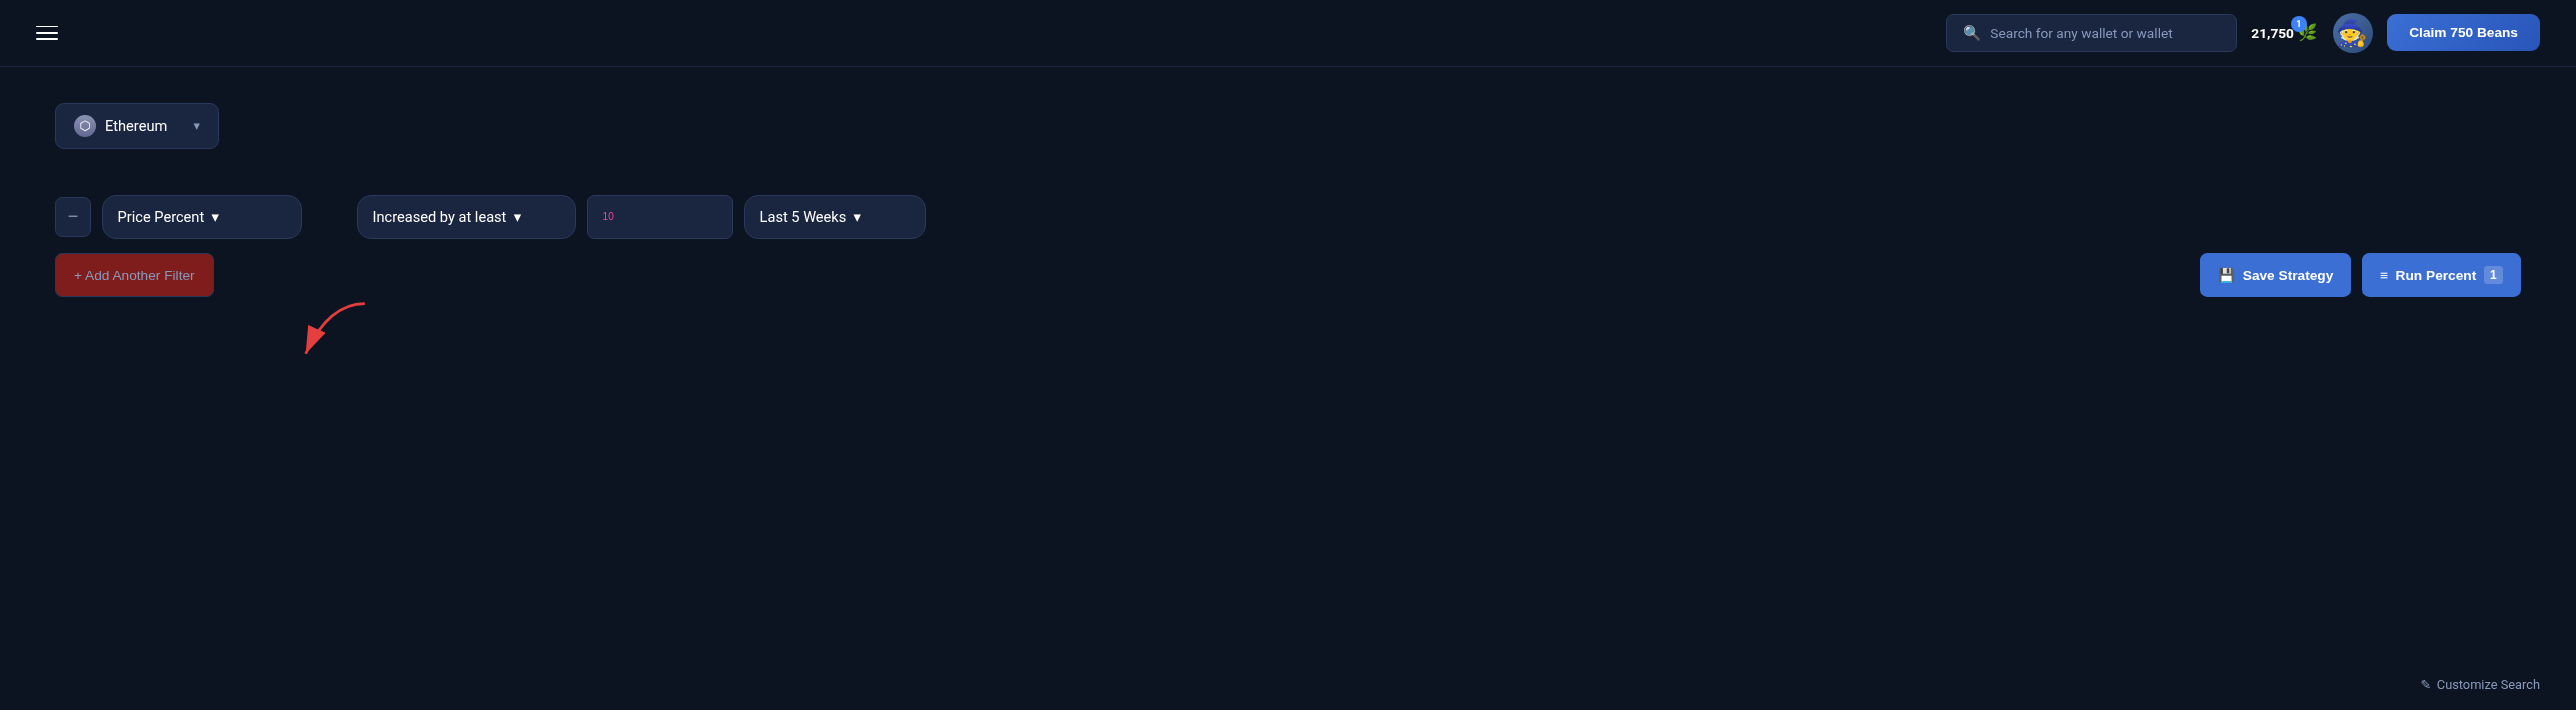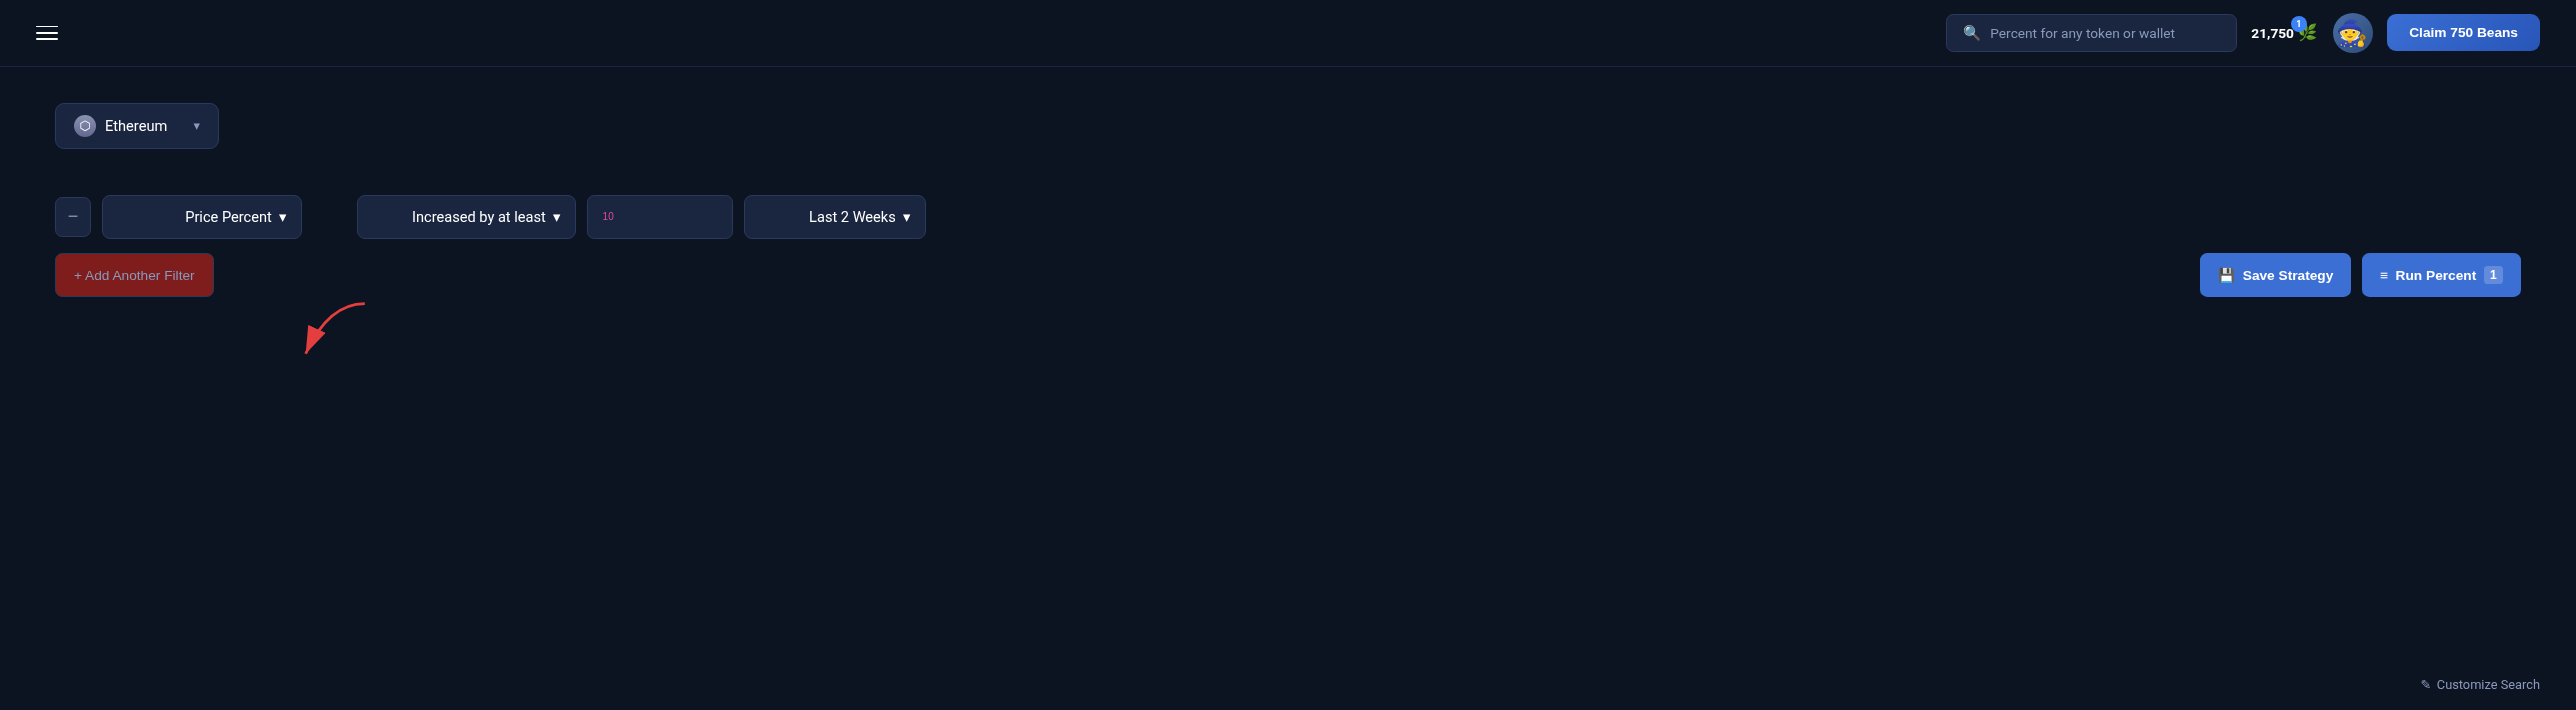--- a/index.html
+++ b/index.html
@@ -180,28 +180,28 @@
       align-items: center;
       justify-content: center;
       cursor: pointer;
       font-size: 18px;
       flex-shrink: 0;
     }
 
     .filter-select {
       background-color: #1a2540;
       border: 0.9px solid #2a3a5c;
-      border-radius: 8px;
+      border-radius: 14px;
       color: #ffffff;
       padding: 11px 14.6px;
       font-size: 14.6px;
       cursor: pointer;
       display: flex;
       align-items: center;
-      justify-content: flex-end;
+      justify-content: flex-start;
       gap: 7.3px;
       height: 44px;
     }
 
     .filter-select-price {
       min-width: 200px;
     }
 
     .filter-select-condition {
       min-width: 219px;
@@ -352,21 +352,21 @@
     <div class="hamburger-icon">
       <span></span>
       <span></span>
       <span></span>
     </div>
   </div>
 
   <div class="nav-right">
     <div class="search-bar">
       <span class="search-icon-svg">🔍</span>
-      <span class="search-text">Percent for any token or wallet</span>
+      <span class="search-text">Search for any wallet or wallet</span>
     </div>
 
     <div class="beans-row">
       <div class="notification-dot">1</div>
       <span class="beans-count-text">21,750</span>
       <span class="seed-icon">🌿</span>
     </div>
 
     <div class="avatar">
       <span class="avatar-img">🧙</span>
@@ -400,21 +400,21 @@
       </div>
 
       <div class="filter-select filter-select-condition">
         <span>Increased by at least</span>
         <span>▾</span>
       </div>
 
       <input class="filter-input" type="text" value="10" style="">
 
       <div class="filter-select filter-select-timeframe">
-        <span>Last 2 Weeks</span>
+        <span>Last 5 Weeks</span>
         <span>▾</span>
       </div>
     </div>
 
     <div class="filter-row" style="position:relative;">
       <button class="add-filter-btn">+ Add Another Filter</button>
 
       <div class="arrow-annotation">
         <svg width="91" height="73" viewBox="0 0 100 80">
           <defs>

